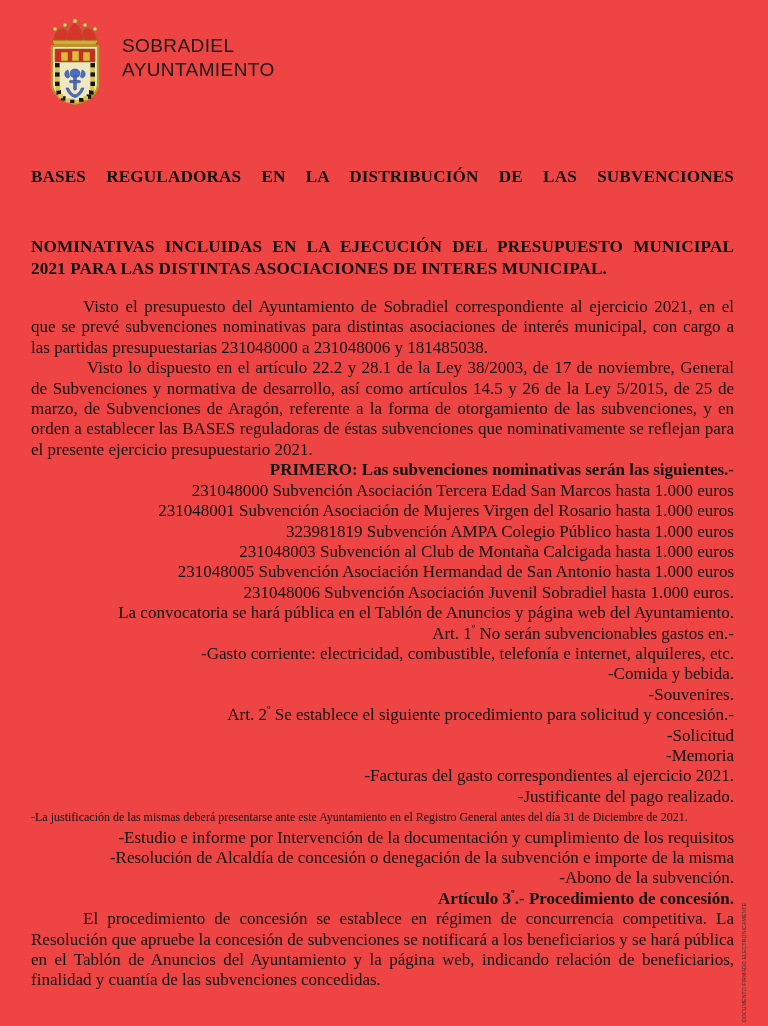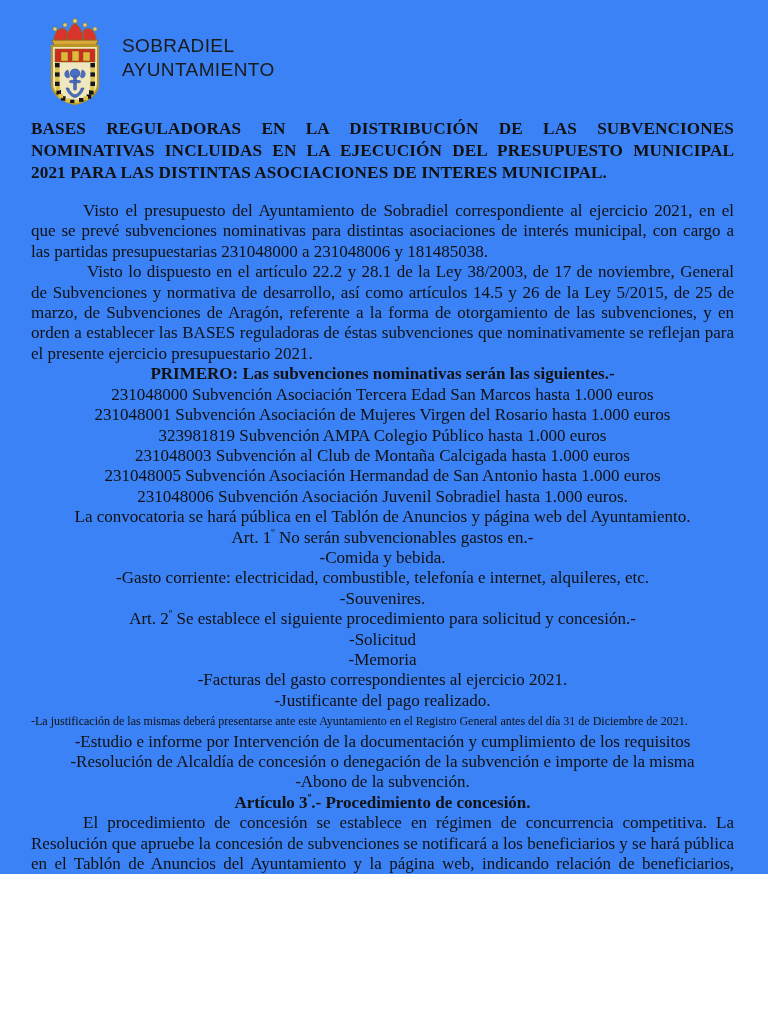--- a/index.html
+++ b/index.html
@@ -3,22 +3,22 @@
 <meta charset="utf-8">
 <style>
   html, body {
     margin: 0;
     padding: 0;
     background: #ffffff;
   }
   .page {
     position: relative;
     width: 768px;
-    height: 874px;
-    background: #3b82f6;
+    height: 1026px;
+    background: #ef4444;
     overflow: hidden;
     font-family: "Liberation Serif", "DejaVu Serif", serif;
     color: #111111;
   }
 
   
   .header {
     position: absolute;
     left: 44px;
     top: 14px;
@@ -57,36 +57,37 @@
     line-height: 1.28;
     text-align: justify;
     text-align-last: left;
     margin: 0 0 17px 0;
     letter-spacing: 0.1px;
   }
   .title .ln { display: block; }
   .title .ln.just {
     text-align: justify;
     text-align-last: justify;
+    margin-top: 48px;
   }
 
   p.para {
     margin: 0;
     font-size: 17px;
     line-height: 20.4px;
     text-align: justify;
     text-align-last: left;
     text-indent: 52px;
   }
   p.para.tight { text-indent: 56px; }
 
   .line {
     font-size: 17px;
     line-height: 20.4px;
-    text-align: center;
+    text-align: right;
     white-space: nowrap;
   }
   .bold { font-weight: bold; }
 
   .block {
     font-size: 12px;
     line-height: 20.4px;
     text-align: justify;
     text-align-last: left;
   }
@@ -216,22 +217,22 @@
     <div class="line">231048001 Subvención Asociación de Mujeres Virgen del Rosario hasta 1.000 euros</div>
     <div class="line">323981819 Subvención AMPA Colegio Público hasta 1.000 euros</div>
     <div class="line">231048003 Subvención al Club de Montaña Calcigada hasta 1.000 euros</div>
     <div class="line">231048005 Subvención Asociación Hermandad de San Antonio hasta 1.000 euros</div>
     <div class="line">231048006 Subvención Asociación Juvenil Sobradiel hasta 1.000 euros.</div>
     <div class="line">La convocatoria se hará pública en el Tablón de Anuncios y página web del Ayuntamiento.</div>
 
 
     <div class="line"><span>Art. 1</span><sup class="ord">º</sup><span> No serán subvencionables gastos en.-</span></div>
 
+    <div class="line">-Gasto corriente: electricidad, combustible, telefonía e internet, alquileres, etc.</div>
     <div class="line">-Comida y bebida.</div>
-    <div class="line">-Gasto corriente: electricidad, combustible, telefonía e internet, alquileres, etc.</div>
     <div class="line">-Souvenires.</div>
 
     <div class="line"><span>Art. 2</span><sup class="ord">º</sup><span> Se establece el siguiente procedimiento para solicitud y concesión.-</span></div>
 
     <div class="line">-Solicitud</div>
     <div class="line">-Memoria</div>
     <div class="line">-Facturas del gasto correspondientes al ejercicio 2021.</div>
     <div class="line">-Justificante del pago realizado.</div>
 
     <div class="block">-La justificación de las mismas deberá presentarse ante este Ayuntamiento en el Registro General antes del día 31 de Diciembre de 2021.</div>

